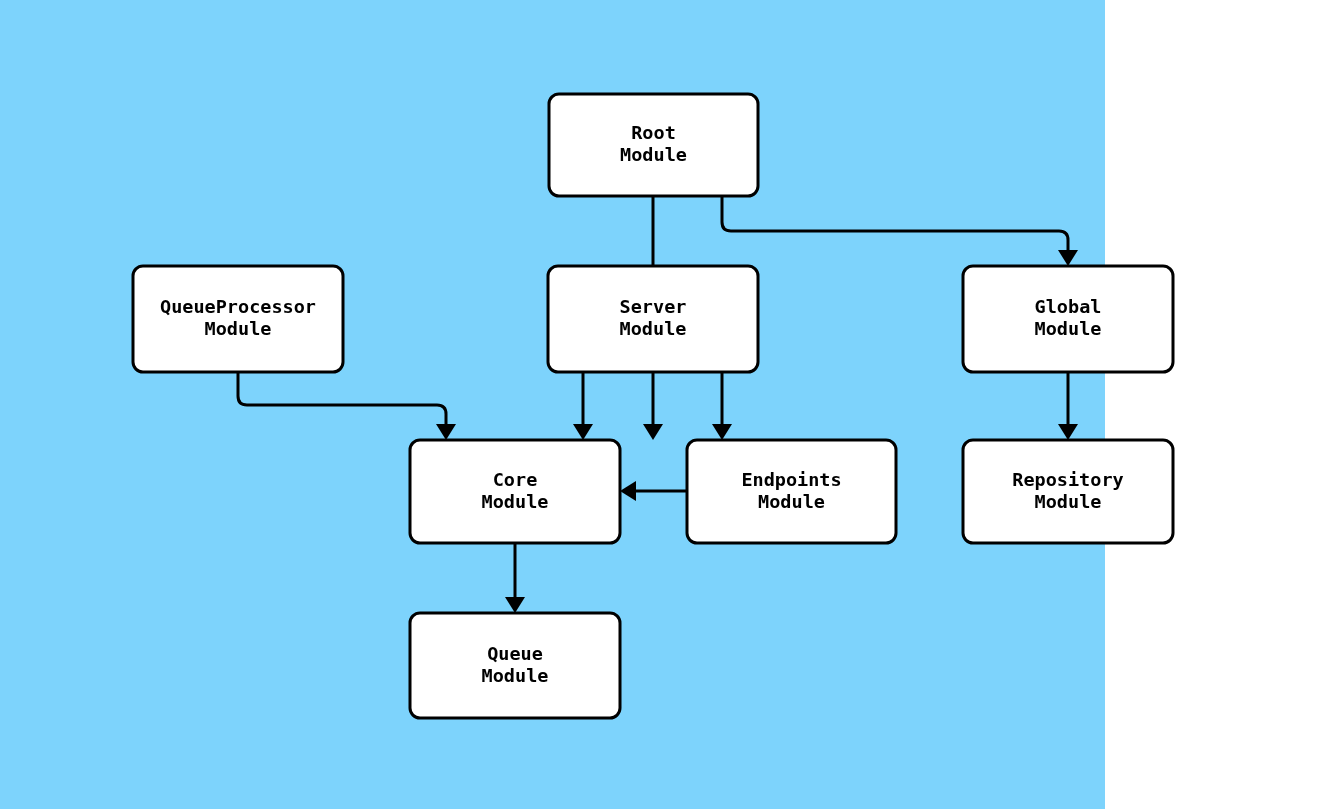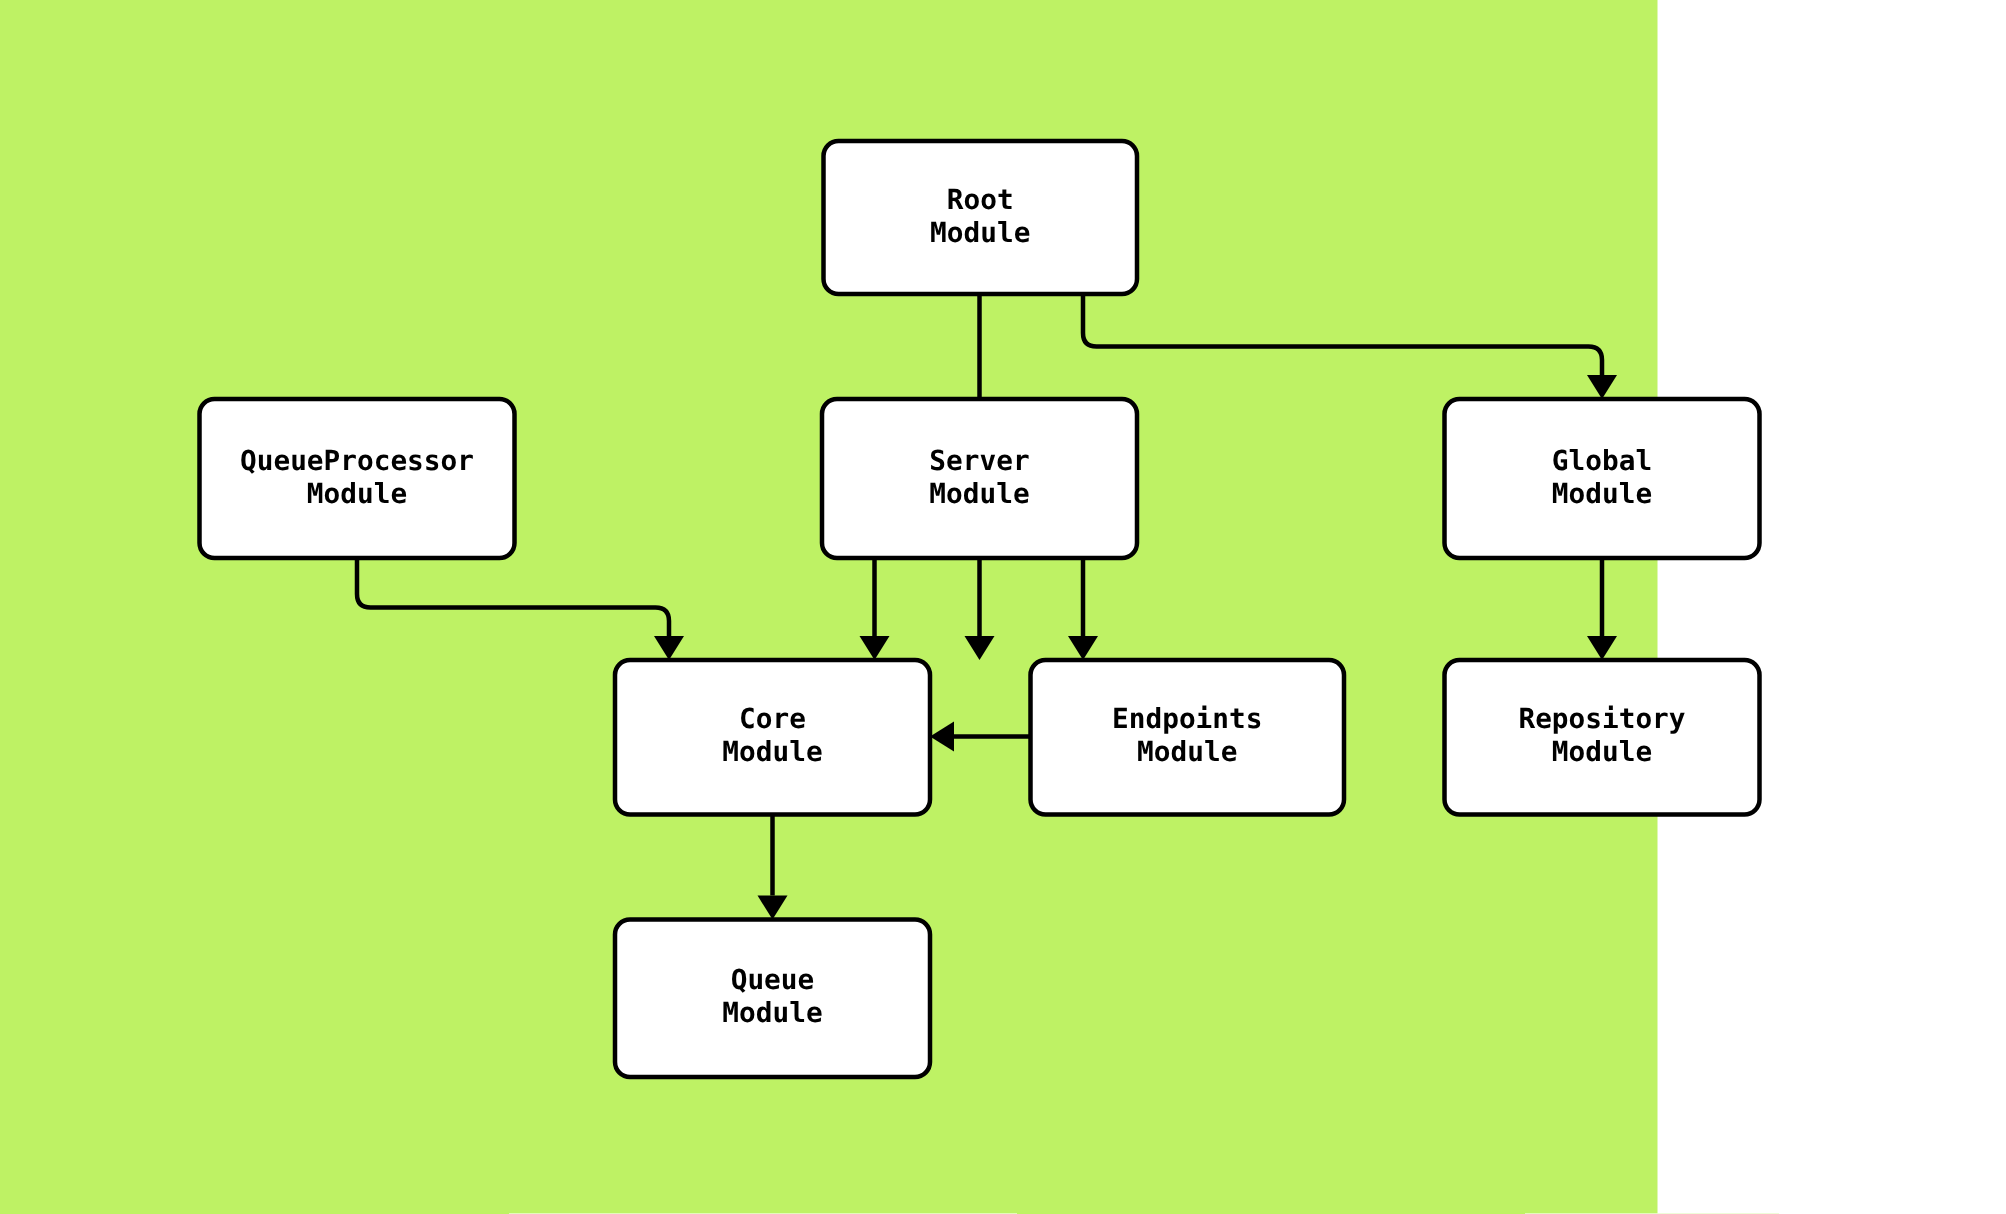--- a/index.html
+++ b/index.html
@@ -10,21 +10,21 @@
   body {
     width: 1337px;
     height: 809px;
     overflow: hidden;
     font-family: "DejaVu Sans Mono", "Liberation Mono", monospace;
   }
   #diagram-canvas {
     position: relative;
     width: 1105px;
     height: 809px;
-    background: #bef264;
+    background: #7dd3fc;
   }
   #diagram-svg {
     position: absolute;
     top: 0;
     left: 0;
     width: 1337px;
     height: 809px;
     display: block;
   }
   .node-rect {

